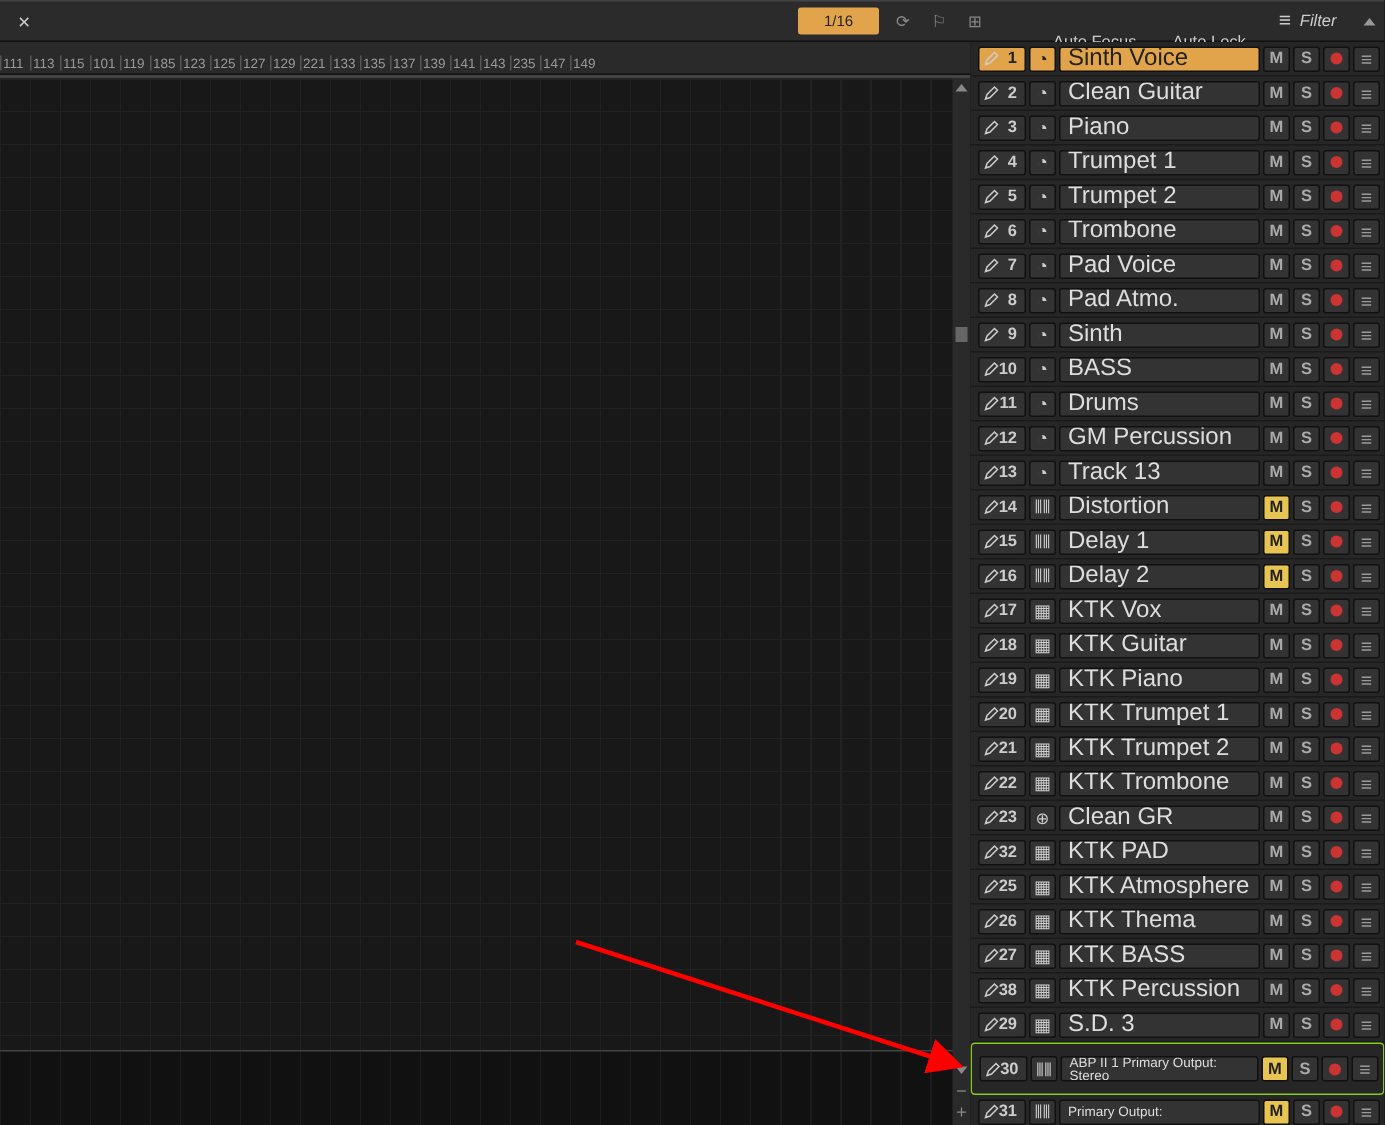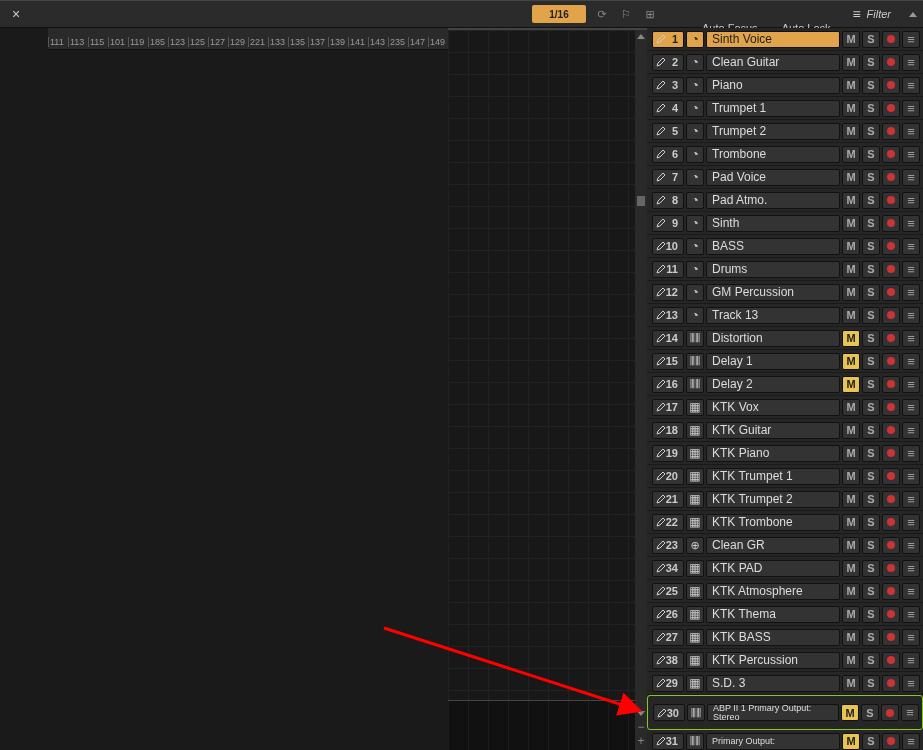--- a/index.html
+++ b/index.html
@@ -24,21 +24,21 @@
     border-bottom: 1px solid #111;
   }
   .toolbar .spacer { flex: 1; }
   .tb-grid {
     height: 18px; width: 54px;
     background: #e2a44a;
     color: #222;
     font-size: 10px;
     display: flex; align-items: center; justify-content: center;
     border-radius: 2px;
-    font-weight: bold;
+    font-weight: normal;
     margin-left: 44px;
   }
   .tb-icon {
     width: 16px; height: 16px;
     color: #888;
     display: flex; align-items: center; justify-content: center;
     cursor: pointer;
   }
   .tb-text {
     color: #ccc;
@@ -72,24 +72,24 @@
 
   .content {
     display: flex;
     height: calc(750px - 28px);
   }
 
   
   .arrange {
     flex: 1;
     display: flex;
+    flex-direction: column;
     background: #1a1a1a;
     position: relative;
     overflow: hidden;
-    padding-left: 48px;
   }
   .ruler {
     height: 22px;
     background: #2a2a2a;
     border-bottom: 1px solid #111;
     display: flex;
     align-items: flex-end;
     padding-bottom: 2px;
     overflow: hidden;
     white-space: nowrap;
@@ -191,21 +191,21 @@
   .trk-name {
     flex: 1; height: 17px;
     background: #333;
     border: 1px solid #111;
     border-radius: 2px;
     display: flex; align-items: center;
     padding-left: 5px;
     color: #ddd;
     overflow: hidden;
     white-space: nowrap;
-    font-size: 12px;
+    font-size: 16px;
   }
   .trk-name.small { font-size: 9px; line-height: 1; white-space: normal; }
   .track-row.selected .trk-num,
   .track-row.selected .trk-type,
   .track-row.selected .trk-name {
     background: #e2a44a;
     color: #222;
   }
   .track-row.highlighted {
     border: 1px solid #84cc16;
@@ -721,21 +721,21 @@
         <div class="btn rec"></div>
         <div class="btn menu">≡</div>
       </div>
       <div class="track-row">
         <div class="trk-num">
           <span class="pencil">
             <svg width="10" height="10" viewBox="0 0 10 10">
               <path d="M1 9 L2 6 L7 1 L9 3 L4 8 Z" fill="none" stroke="currentColor" stroke-width="1"></path>
             </svg>
           </span>
-          <span>34</span>
+          <span>32</span>
         </div>
         <div class="trk-type">
           <span class="icon-inst2"></span>
         </div>
         <div class="trk-name">KTK PAD</div>
         <div class="btn m">M</div>
         <div class="btn s">S</div>
         <div class="btn rec"></div>
         <div class="btn menu">≡</div>
       </div>

